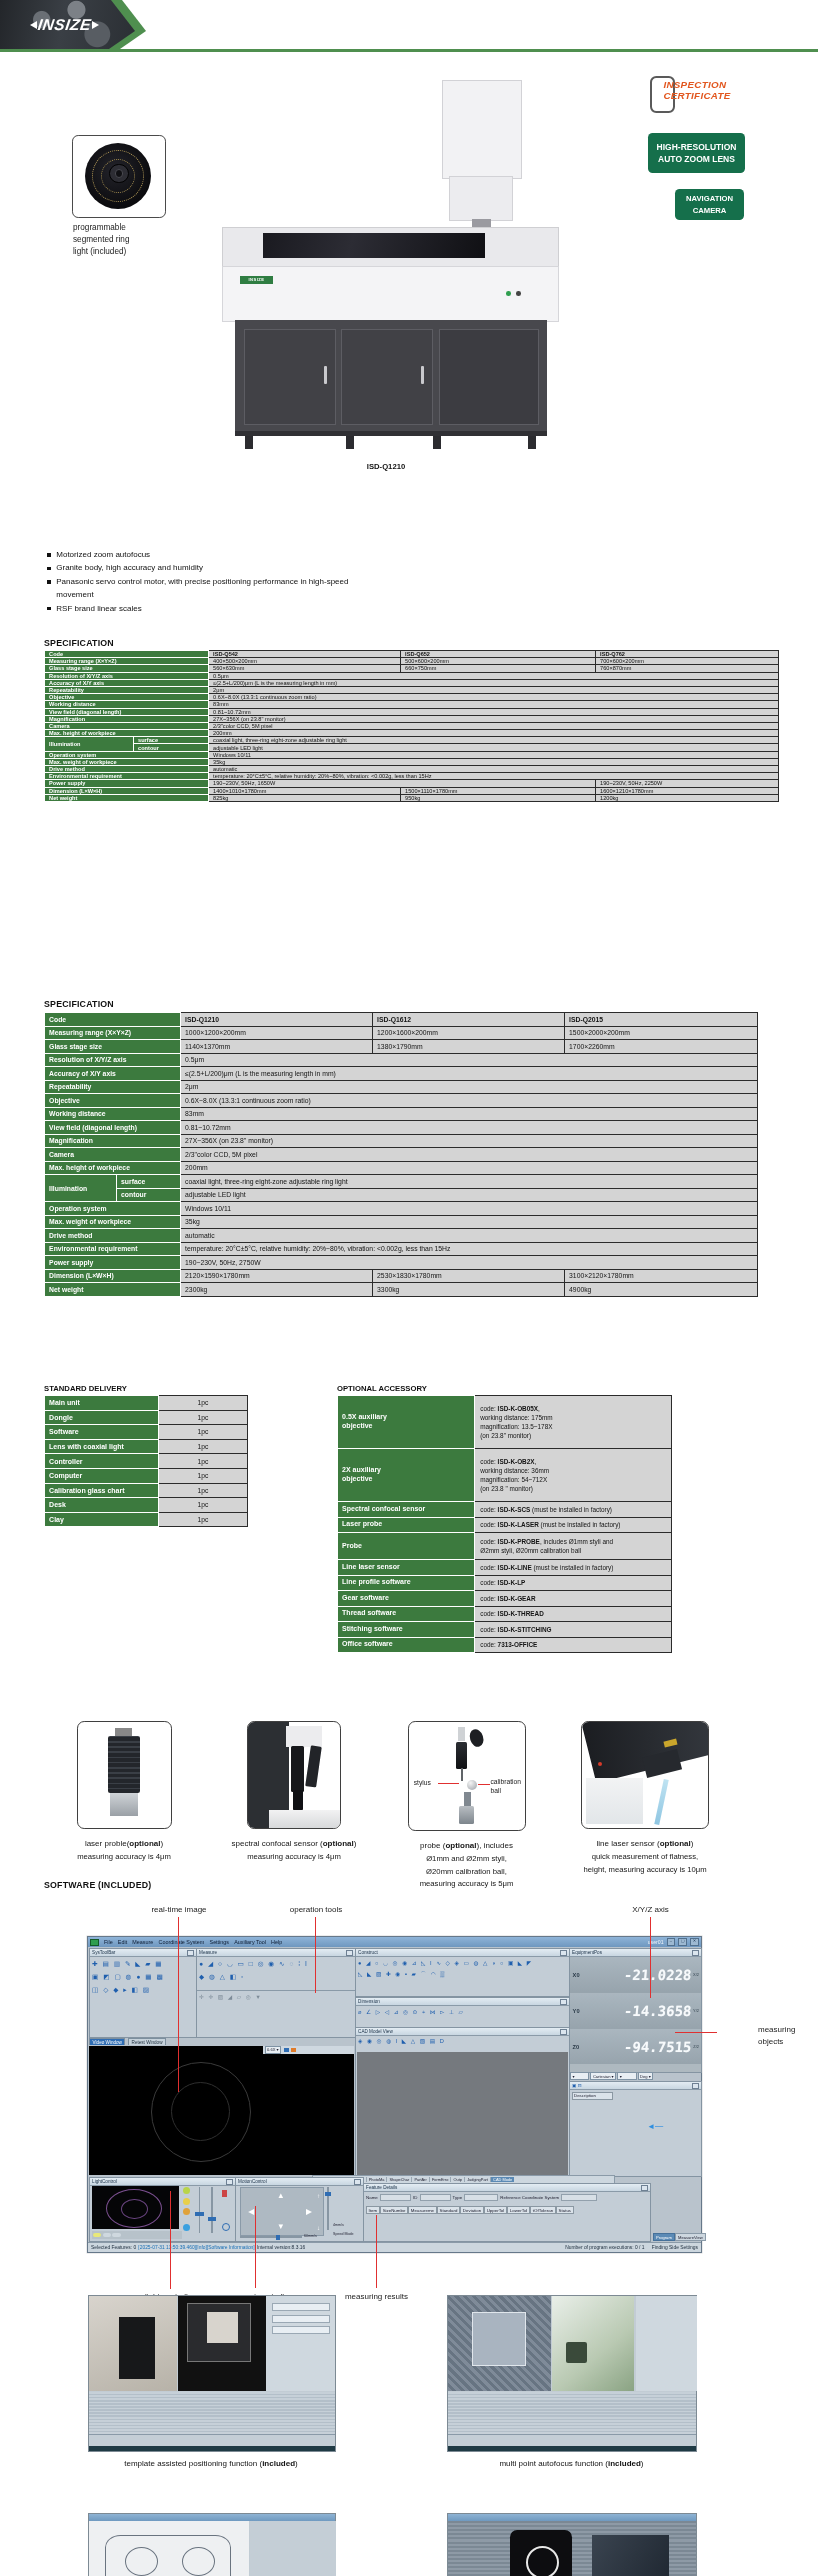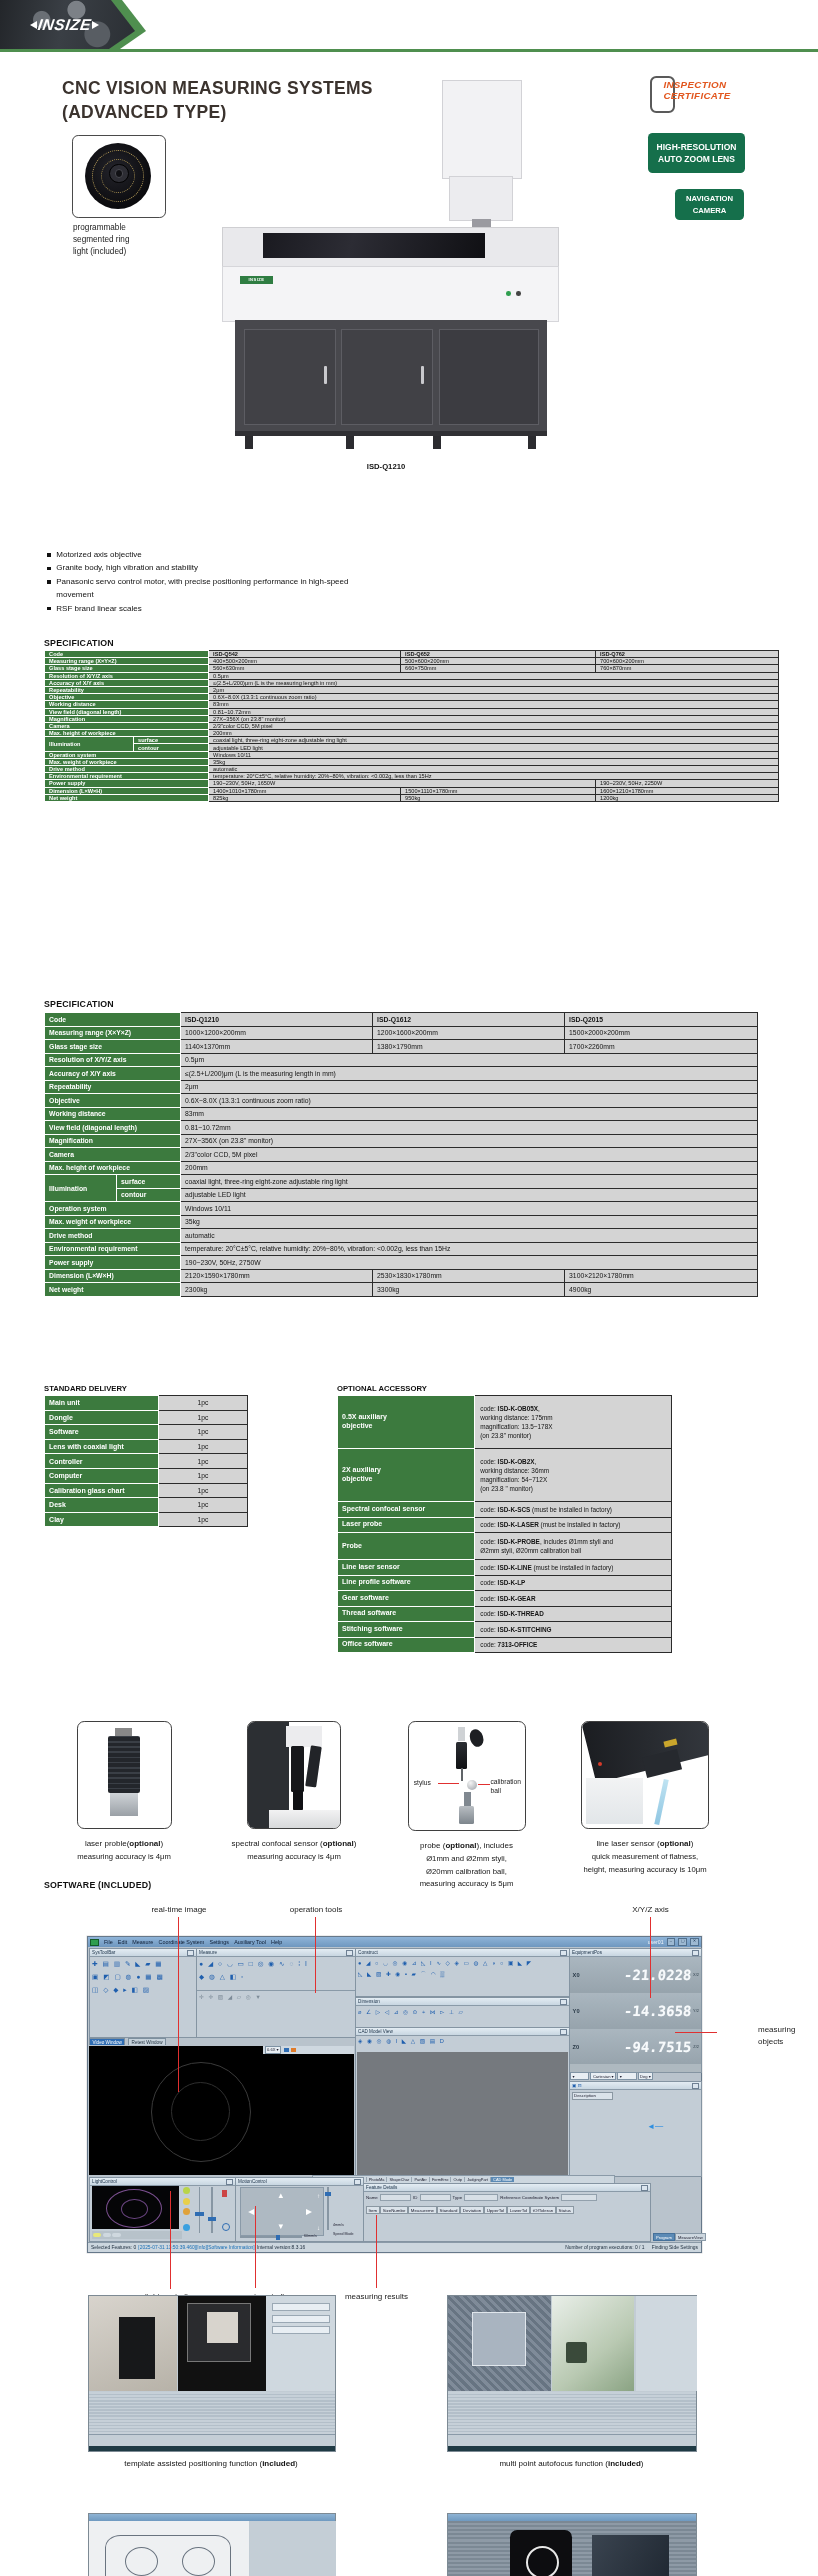--- a/index.html
+++ b/index.html
@@ -113,24 +113,20 @@
     <div class="hdr-line"></div>
     <div class="hdr-green"></div>
     <div class="hdr-photo"></div>
     <div class="logo">
       <span class="tri-l"></span>
       <span class="txt">INSIZE</span>
       <span class="tri-r"></span>
     </div>
   </div>
 
-  <div class="page-title">
-    <div>CNC VISION MEASURING SYSTEMS</div>
-    <div>(ADVANCED TYPE)</div>
-  </div>
 
   <div class="insp">
     <div class="bracket"></div>
     <div class="txt">
       <div>INSPECTION</div>
       <div>CERTIFICATE</div>
     </div>
   </div>
   <div class="gbadge" style="left:648px;top:133px;width:97px;height:40px;font-size:8.5px;line-height:12.4px;">
     <span>HIGH-RESOLUTION</span>
@@ -173,25 +169,25 @@
     <div class="m" style="left:54px;top:379px;width:8.2px;height:13.4px;background:#2c2c30;"></div>
     <div class="m" style="left:155px;top:379px;width:8.2px;height:13.4px;background:#2c2c30;"></div>
     <div class="m" style="left:242px;top:379px;width:8.2px;height:13.4px;background:#2c2c30;"></div>
     <div class="m" style="left:337px;top:379px;width:8.2px;height:13.4px;background:#2c2c30;"></div>
   </div>
   <div class="model-cap">ISD-Q1210</div>
 
   <div class="features">
     <div class="feat">
         <span class="sq"></span>
-        <span class="tx">Motorized axis objective</span>
+        <span class="tx">Motorized zoom autofocus</span>
       </div>
     <div class="feat">
         <span class="sq"></span>
-        <span class="tx">Granite body, high vibration and stability</span>
+        <span class="tx">Granite body, high accuracy and humidity</span>
       </div>
     <div class="feat">
         <span class="sq"></span>
         <span class="tx">Panasonic servo control motor, with precise positioning performance in high-speed movement</span>
       </div>
     <div class="feat">
         <span class="sq"></span>
         <span class="tx">RSF brand linear scales</span>
       </div>
   </div>

